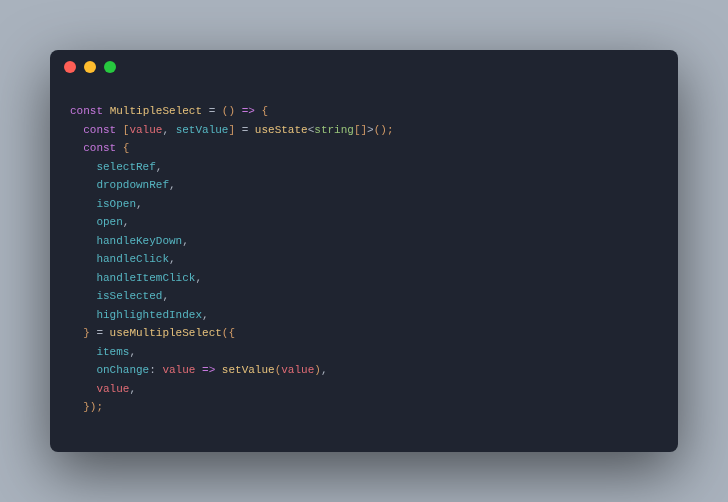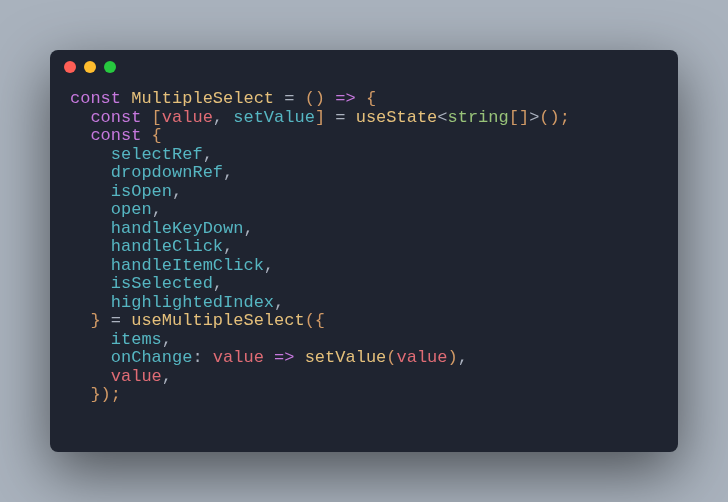--- a/index.html
+++ b/index.html
@@ -27,24 +27,25 @@
     gap: 8px;
   }
   .dot {
     width: 12px; height: 12px; border-radius: 50%;
   }
   .dot.red    { background: #ff5f56; }
   .dot.yellow { background: #ffbd2e; }
   .dot.green  { background: #27c93f; }
   .code {
     padding: 6px 20px 18px 20px;
-    font-size: 17px;
+    font-size: 11px;
     line-height: 18.5px;
     color: #c7ccd6;
     white-space: pre;
+    margin-top: 12px;
   }
   .kw  { color: #c678dd; } 
   .id  { color: #56b6c2; } 
   .fn  { color: #e5c07b; } 
   .ok  { color: #98c379; } 
   .pn  { color: #d19a66; } 
   .op  { color: #abb2bf; } 
   .rd  { color: #e06c75; } 
 </style>
 </head>

